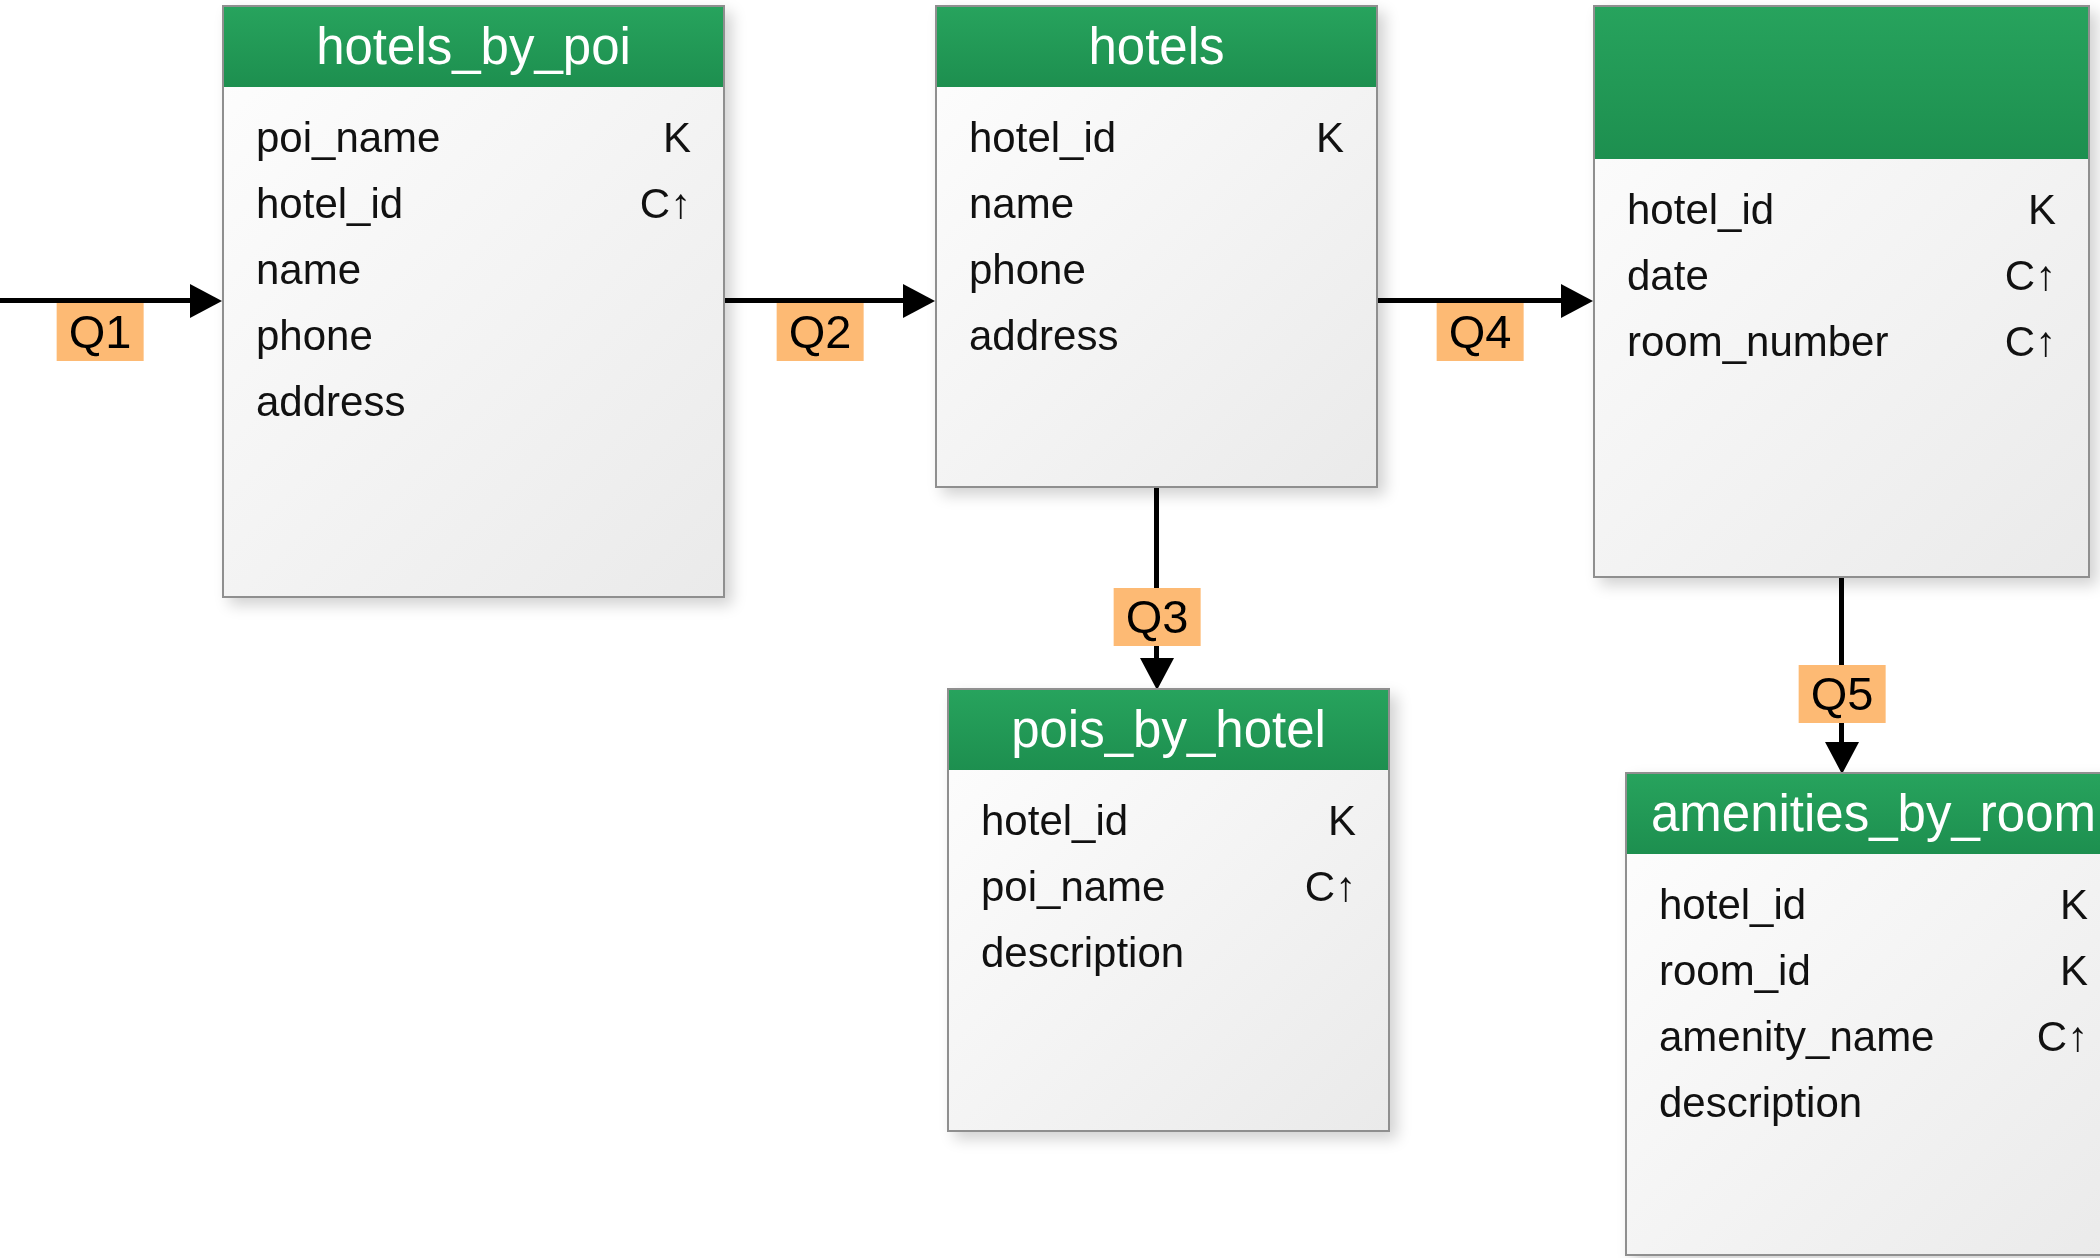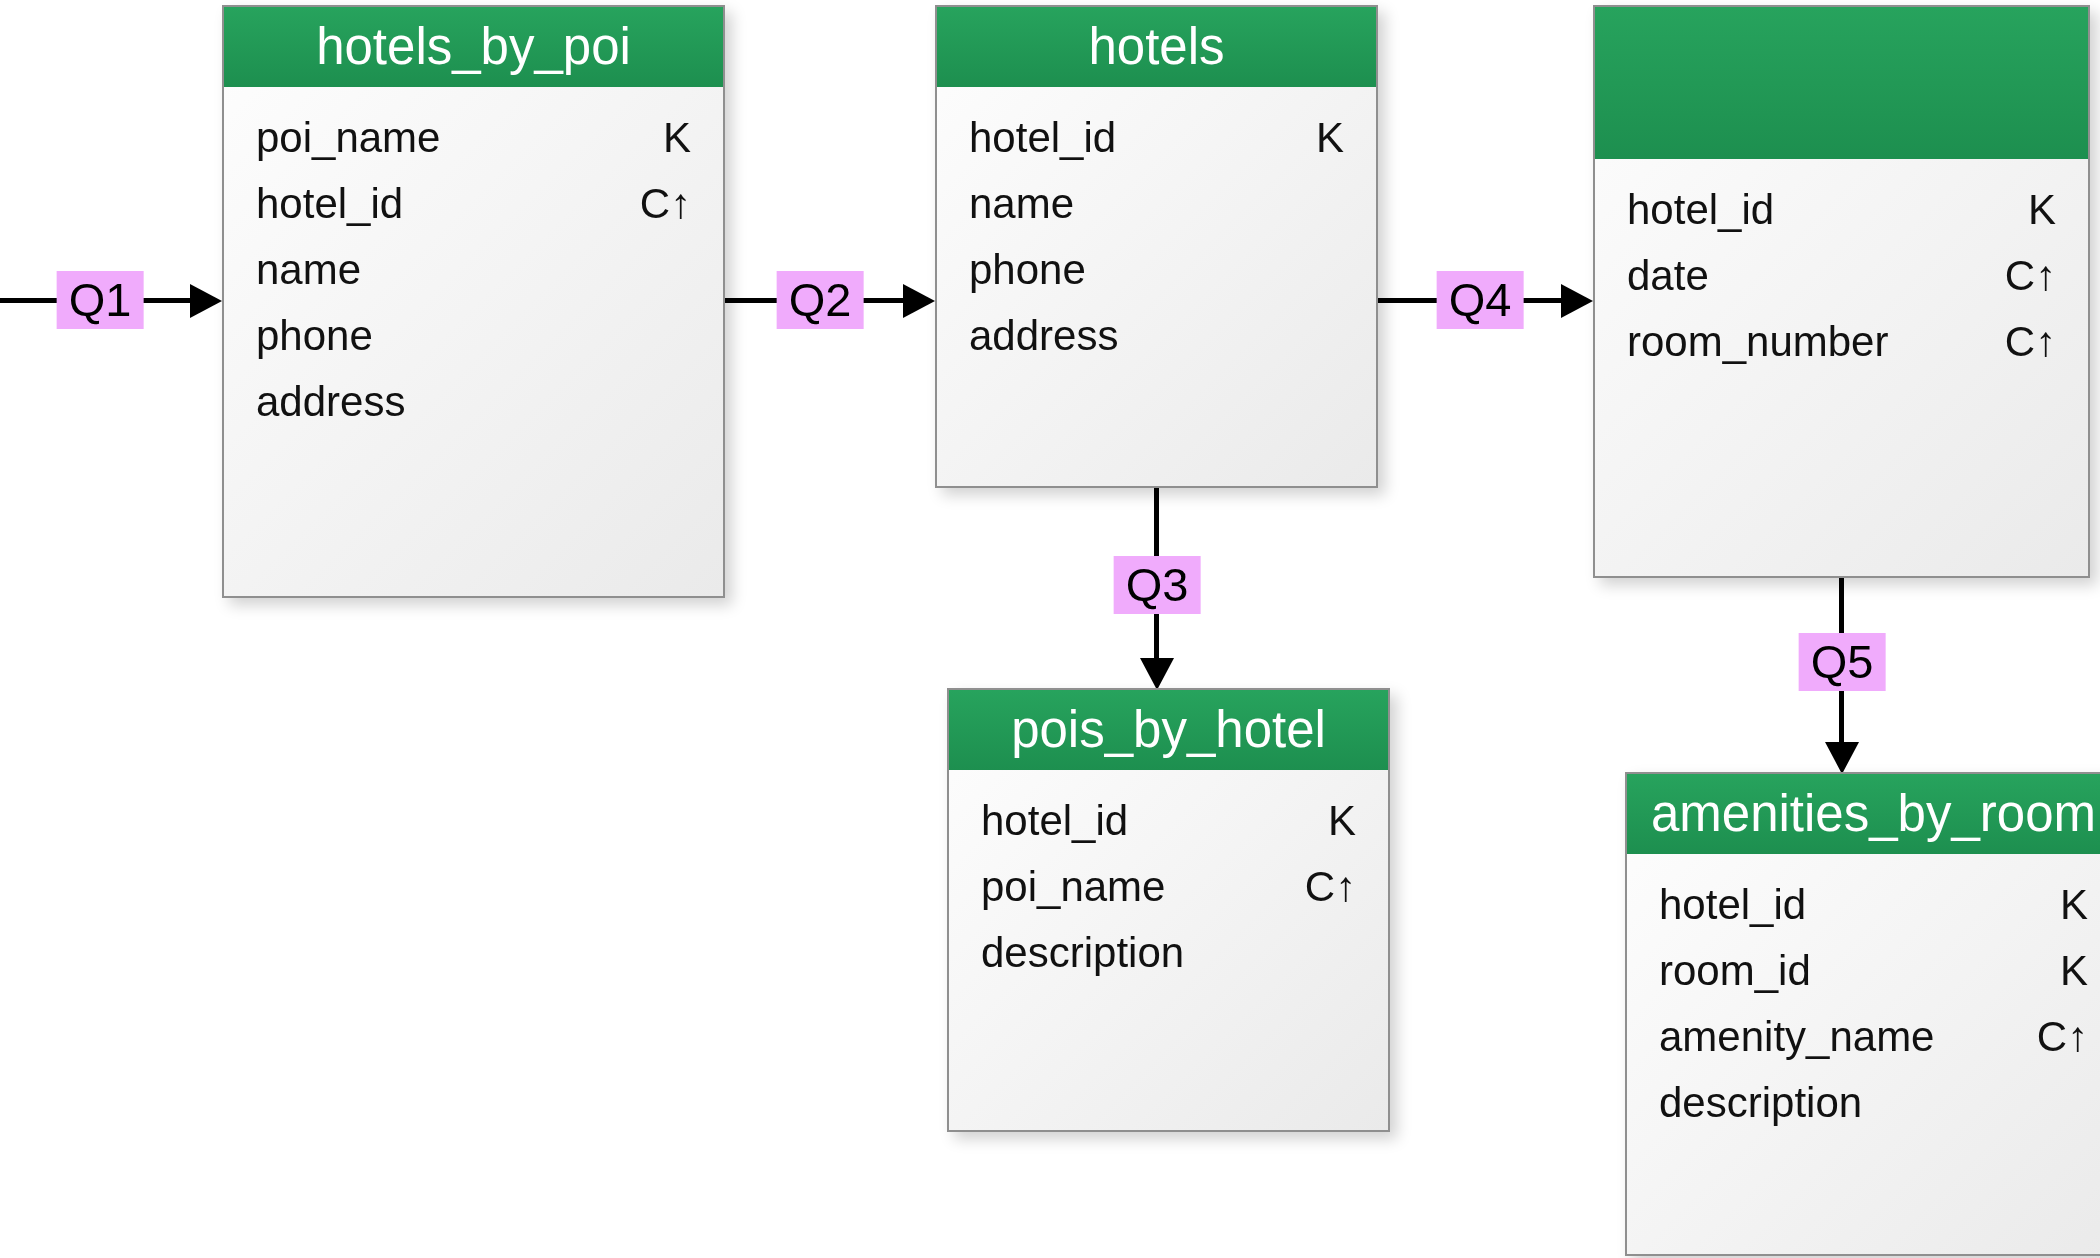--- a/index.html
+++ b/index.html
@@ -38,25 +38,26 @@
     line-height: 66px;
     color: #111111;
     white-space: nowrap;
   }
   .field-key { margin-left: 20px; }
   .hline { position: absolute; height: 5px; background: #000000; }
   .vline { position: absolute; width: 5px; background: #000000; }
   .arrow-label {
     position: absolute;
     transform: translate(-50%, -50%);
-    background: #f0abfc;
+    background: #fdba74;
     padding: 0 12px;
     font-size: 47px;
     color: #000000;
     line-height: 58px;
+    margin-top: 32px;
   }
   .head-right {
     position: absolute;
     width: 0; height: 0;
     border-top: 17px solid transparent;
     border-bottom: 17px solid transparent;
     border-left: 32px solid #000000;
   }
   .head-down {
     position: absolute;

